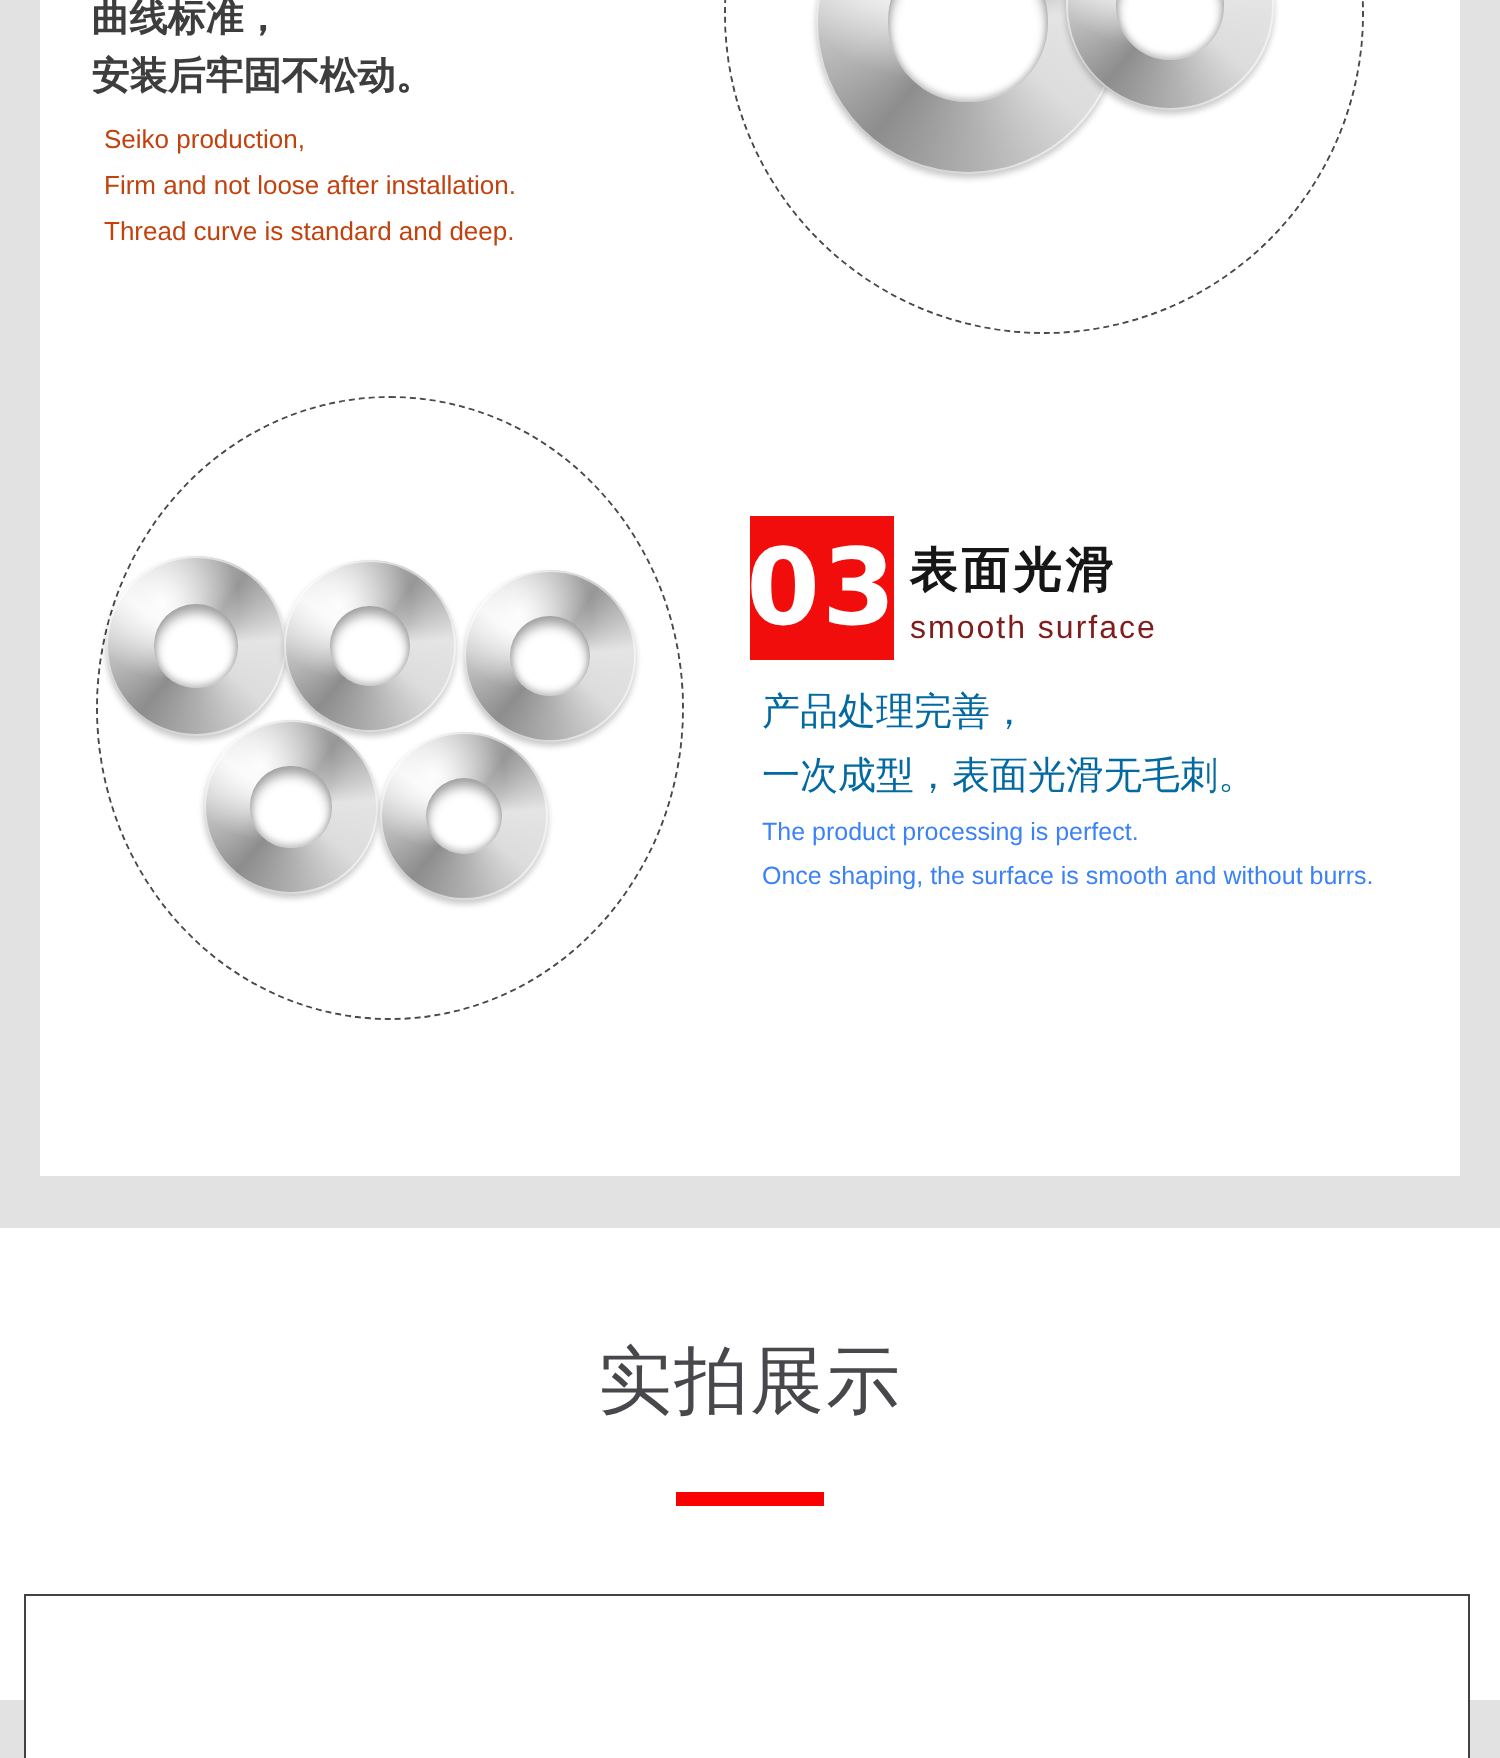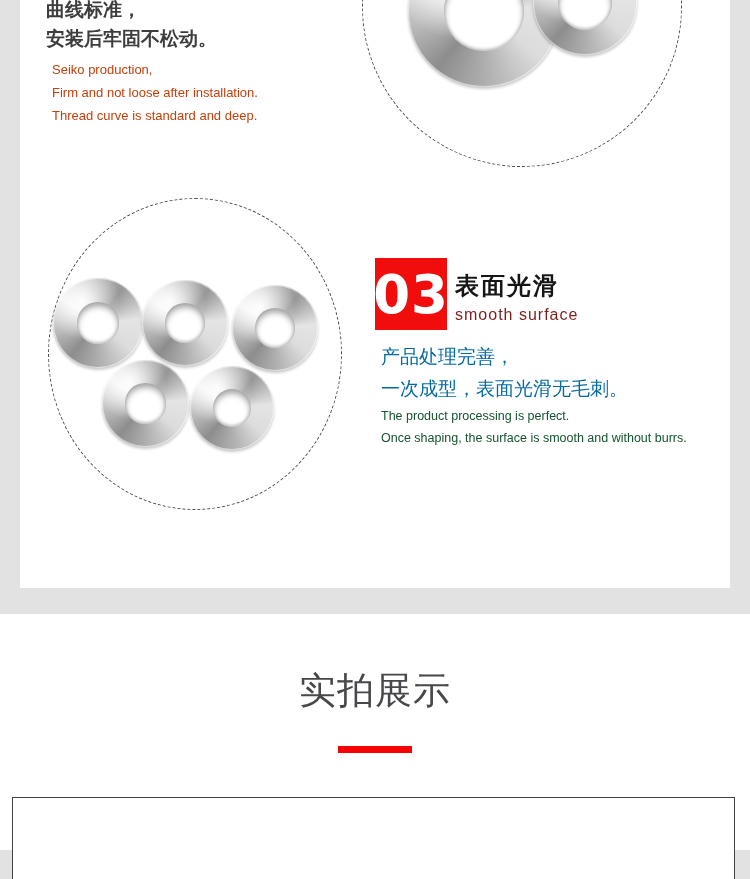--- a/index.html
+++ b/index.html
@@ -65,21 +65,21 @@
   .badge span {
     color: #ffffff; font-size: 53px; font-weight: bold;
     font-family: "DejaVu Sans", sans-serif; letter-spacing: 1px;
   }
   .f03-title { position: absolute; left: 435px; top: 266px; z-index: 5; }
   .t-cn { font-size: 24px; font-weight: bold; color: #161616; line-height: 40px; letter-spacing: 2px; }
   .t-en { font-size: 16px; color: #7f1d1d; line-height: 17px; letter-spacing: 1px; }
 
   .f03-body { position: absolute; left: 361px; top: 341px; z-index: 5; }
   .b-cn { font-size: 19px; color: #0369a1; line-height: 32px; }
-  .b-en { font-size: 12.5px; color: #14532d; line-height: 22px; }
+  .b-en { font-size: 12.5px; color: #3b82f6; line-height: 22px; }
 
   
   .gallery {
     position: absolute; left: 0; top: 614px; width: 750px; height: 236px;
     background: #ffffff;
   }
   .gallery-title {
     position: absolute; top: 55px; left: 0; width: 100%; margin: 0;
     text-align: center; font-size: 37px; font-weight: 400; color: #48484c;
     letter-spacing: 1px; line-height: 44px;

